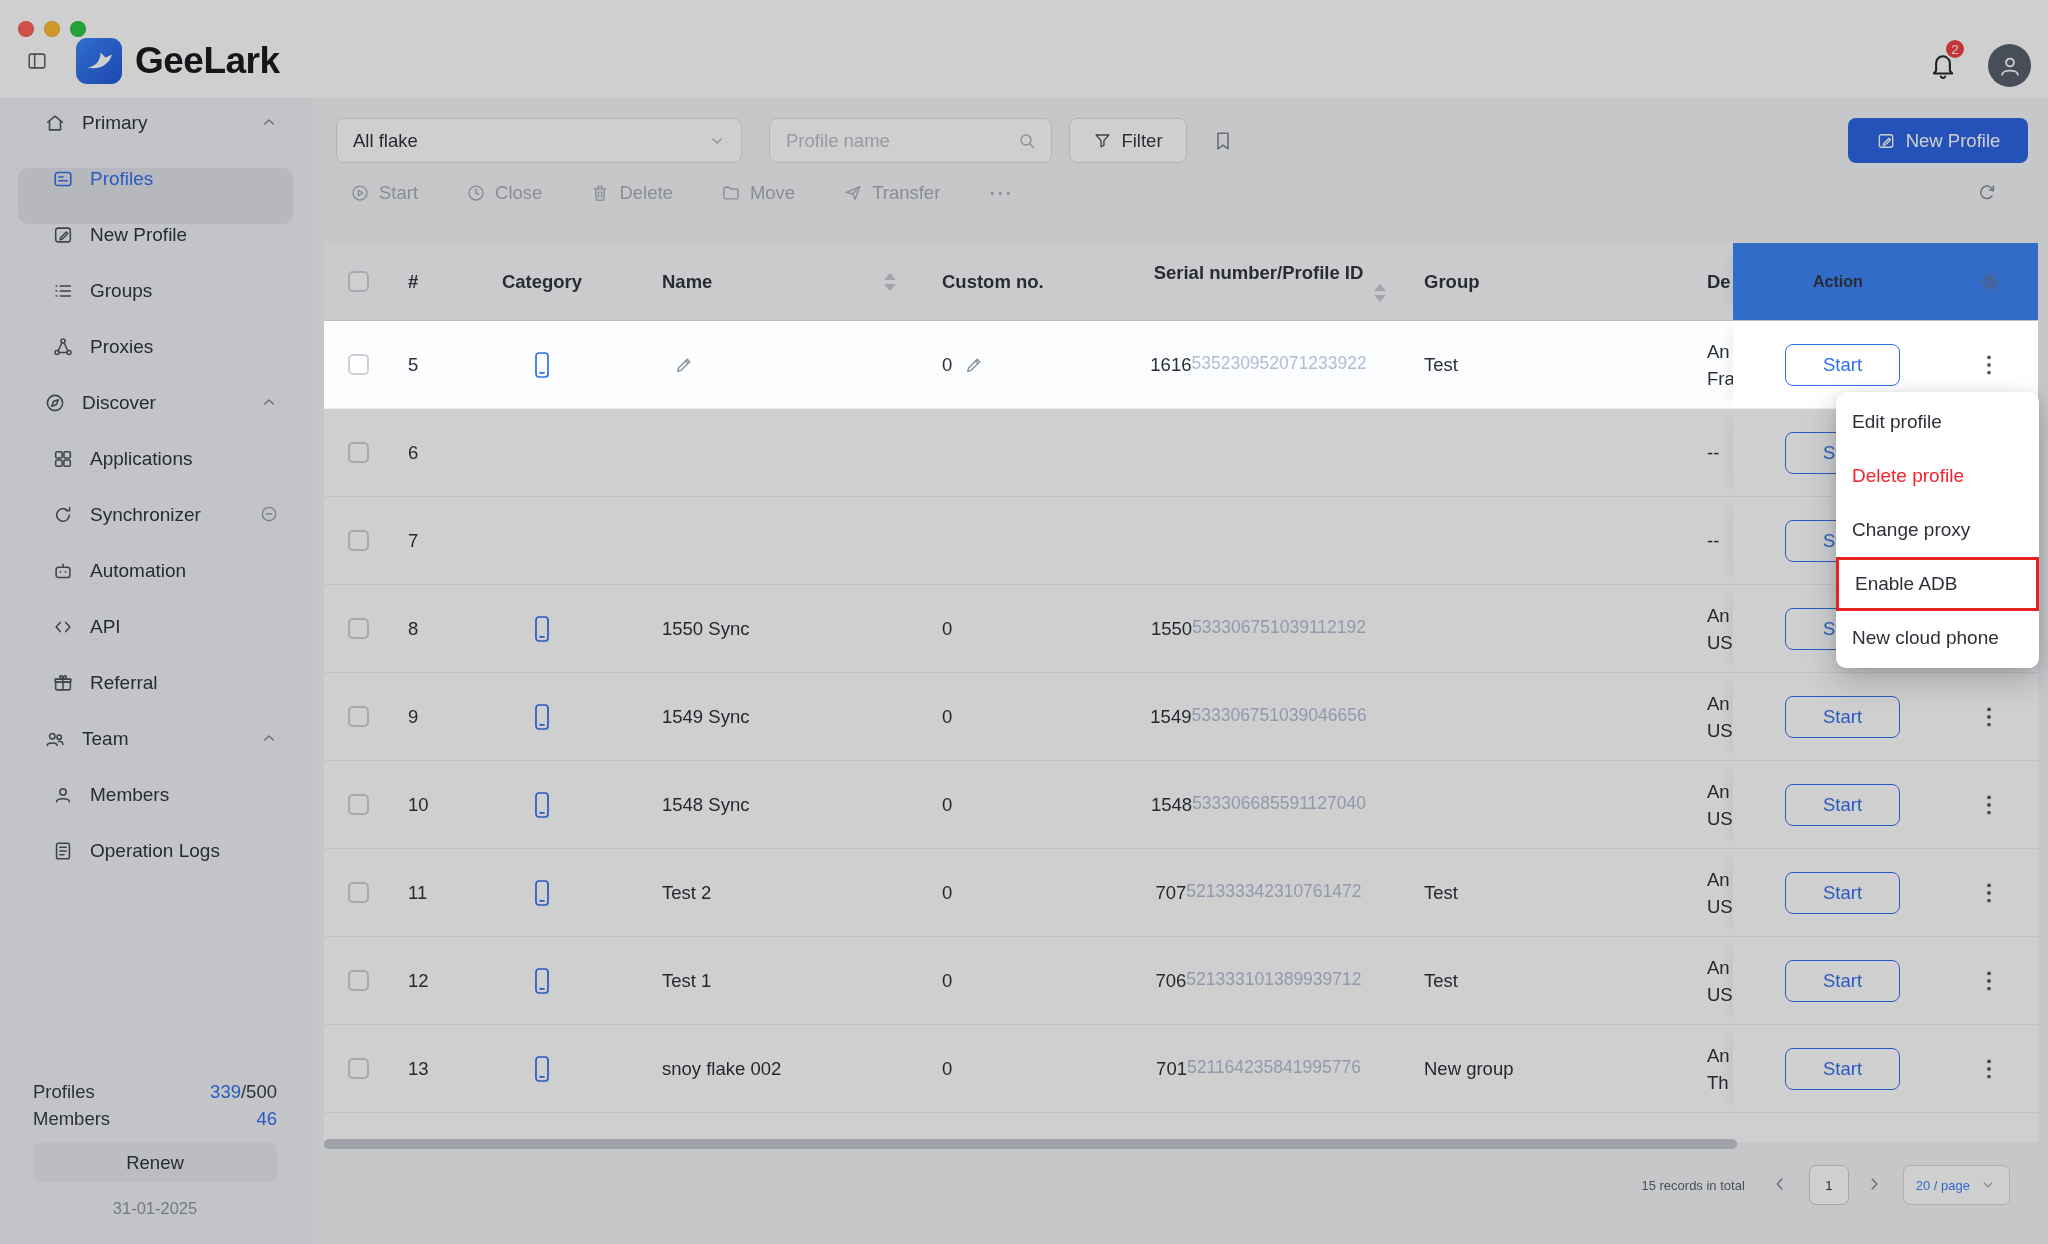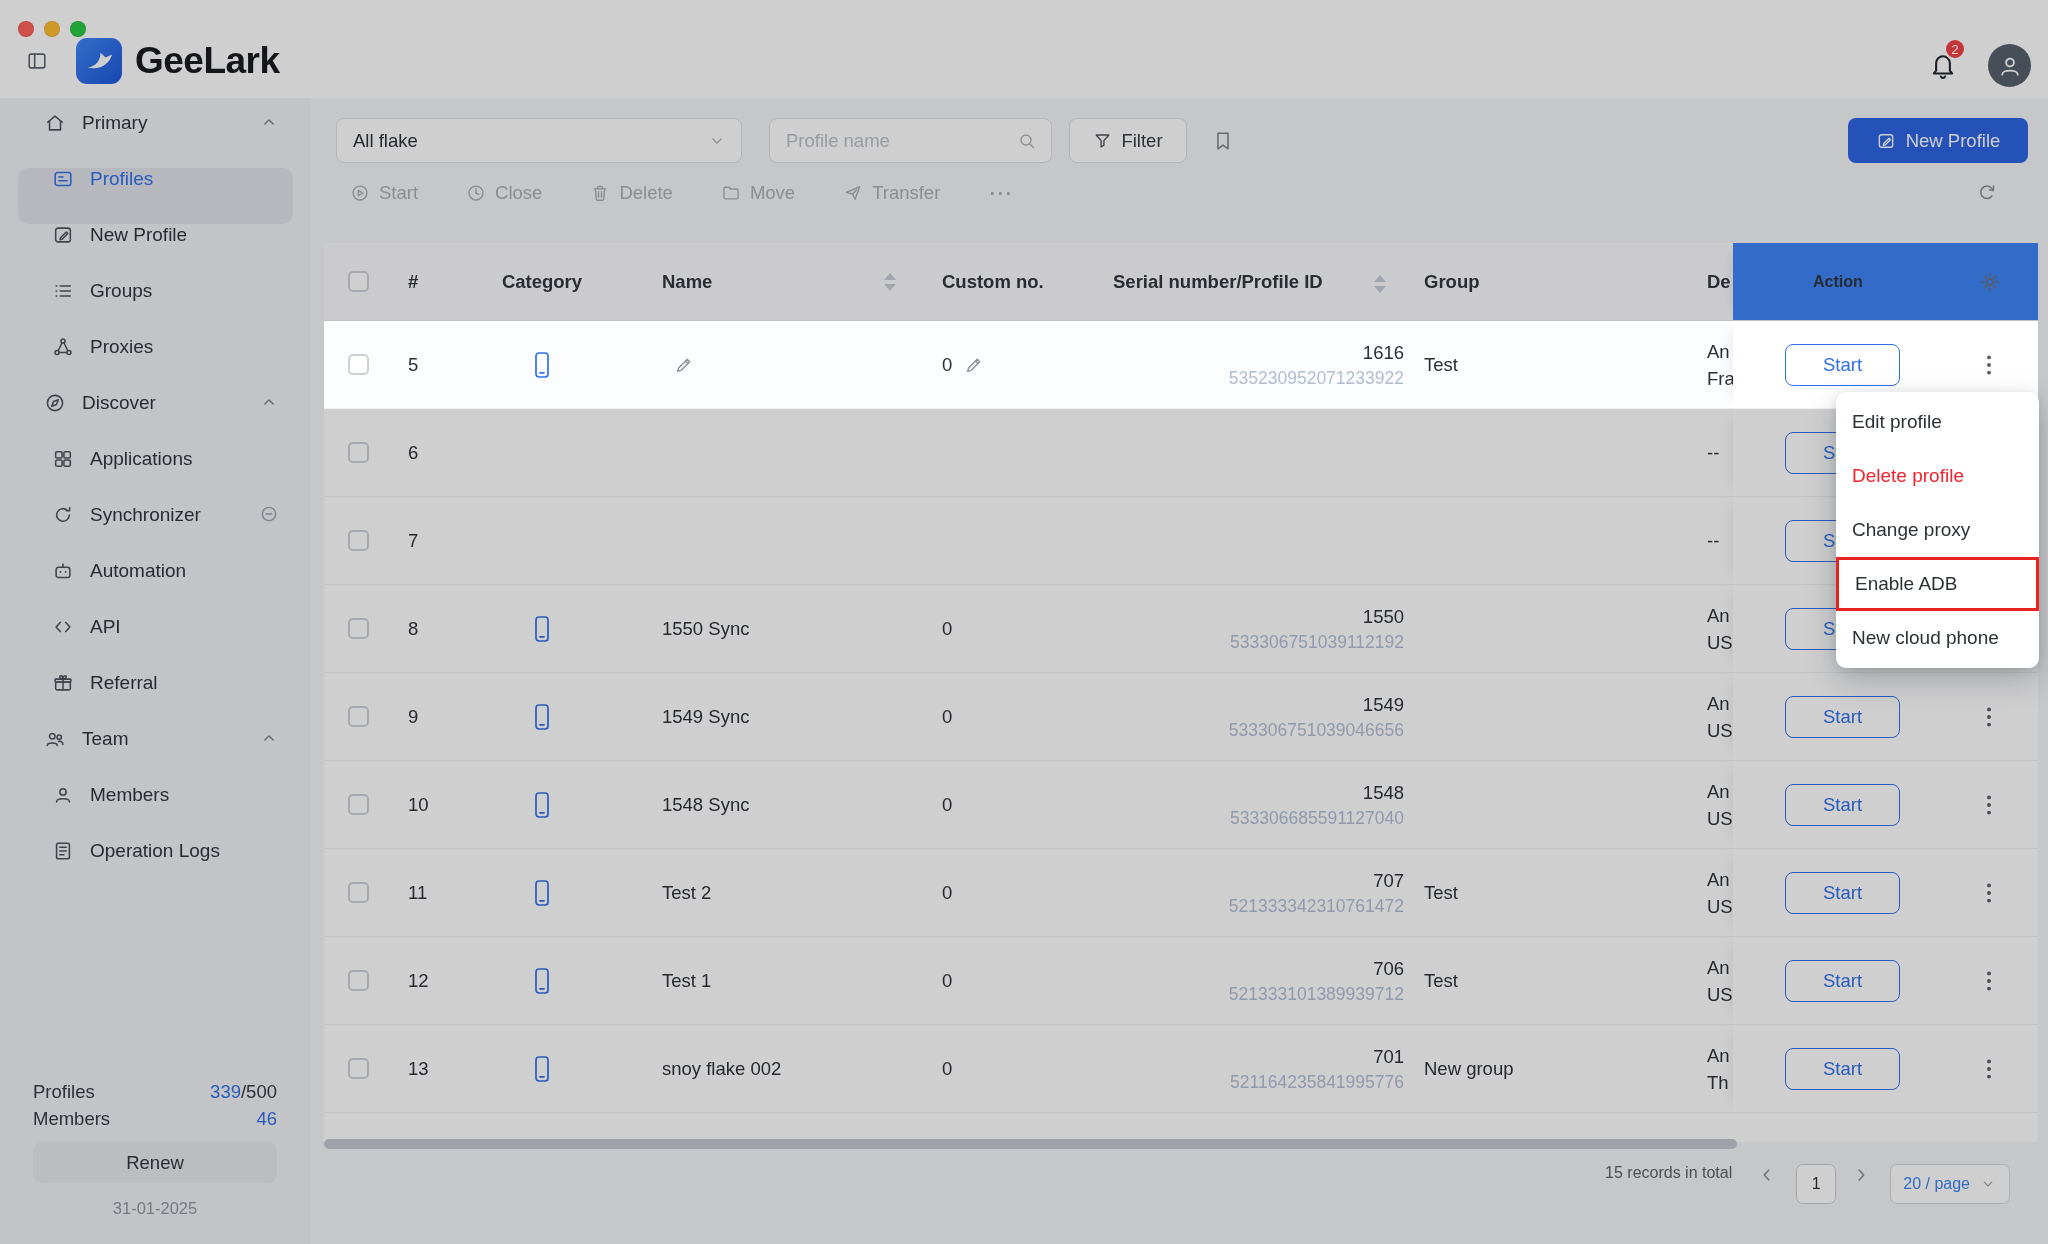--- a/index.html
+++ b/index.html
@@ -75,26 +75,26 @@
 
   
   .table{position:absolute;left:13px;top:145px;width:1714px;height:899px;background:#fff;overflow:hidden}
   .grid{display:grid;grid-template-columns:68px 78px 144px 300px 170px 320px 281px 1fr;height:100%;align-items:center}
   .cell{display:flex;align-items:center;min-width:0;font-size:18.5px}
   .c-check{justify-content:center}
   .c-num{padding-left:16px}
   .c-cat{justify-content:center}
   .c-name{padding-left:48px}
   .c-custom{padding-left:28px}
-  .c-serial{padding-left:29px;flex-direction:column;align-items:flex-end;justify-content:center}
+  .c-serial{padding-left:29px;flex-direction:row;align-items:flex-start;justify-content:center}
   .c-group{padding-left:20px}
   .c-device{padding-left:22px;flex-direction:column;align-items:flex-start;justify-content:center}
   .thead{position:relative;height:78px;background:#fafbfd;border-bottom:1px solid #e9ebef;font-weight:bold;color:#2f343b}
   .thead .cell{font-weight:bold}
-  .thead .c-serial{flex-direction:row;align-items:flex-end}
+  .thead .c-serial{flex-direction:column;align-items:center}
   .checkbox{width:21px;height:21px;border:2px solid #ccd1d7;border-radius:5px;background:#fff;display:inline-block}
   .sorter{display:flex;flex-direction:column;gap:4px;margin-left:auto;margin-right:18px}
   .sorter i{display:block;width:0;height:0;border-left:6px solid transparent;border-right:6px solid transparent}
   .sorter .up{border-bottom:7px solid #c6cbd2}
   .sorter .down{border-top:7px solid #c6cbd2}
   .action-overlay{position:absolute;right:0;top:0;height:100%;width:305px;background:#fff;display:flex;align-items:center;
                   box-shadow:-12px 0 12px -10px rgba(20,28,40,.08)}
   .thead .action-overlay{background:#3b82f6;padding-left:80px}
   .gear-btn{position:absolute;right:36px;width:24px;height:24px;color:#6d737b}
   .row{position:relative;height:88px;border-bottom:1px solid #eef0f3;background:#fff}
@@ -104,22 +104,22 @@
              background:#fff;display:flex;align-items:center;justify-content:center;text-align:center}
   .kebab{position:absolute;right:36px;width:26px;height:26px;color:#565d66}
   .phone-ic{display:inline-flex;width:24px;height:30px;color:#2f6feb}
   .pencil-ic{display:inline-flex;width:20px;height:20px;color:#8a9099;margin-left:12px}
   .l1{font-size:18.5px;line-height:27px}
   .l2{font-size:17.5px;line-height:24px;color:#b2bdd2}
   .d1,.d2{font-size:18.5px;line-height:27px}
 
   .hscroll{position:absolute;left:13px;top:1041px;width:1413px;height:10px;border-radius:5px;background:#c3c7cd}
 
-  .pagination{position:absolute;top:1066px;right:38px;height:42px;display:flex;gap:14px;
-              font-size:16px;color:#555b63}
+  .pagination{position:absolute;top:1066px;right:38px;height:42px;display:flex;align-items:center;gap:14px;
+              font-size:13px;color:#555b63}
   .pg-total{margin-right:10px;color:#5a6068}
   .pg-btn{width:26px;height:26px;color:#868c94}
   .pg-btn .ic{width:22px;height:22px}
   .pg-page{width:40px;height:40px;border:1px solid #c9cdd3;border-radius:7px;background:#fff;color:#2b2f36;
            display:flex;align-items:center;justify-content:center}
   .pg-size{height:40px;border:1px solid #d4d7dc;border-radius:7px;background:#fff;display:flex;align-items:center;
            gap:9px;padding:0 12px;color:#3b82f6}
   .pg-size .ic{width:18px;height:18px;color:#9aa0a8}
 
   

